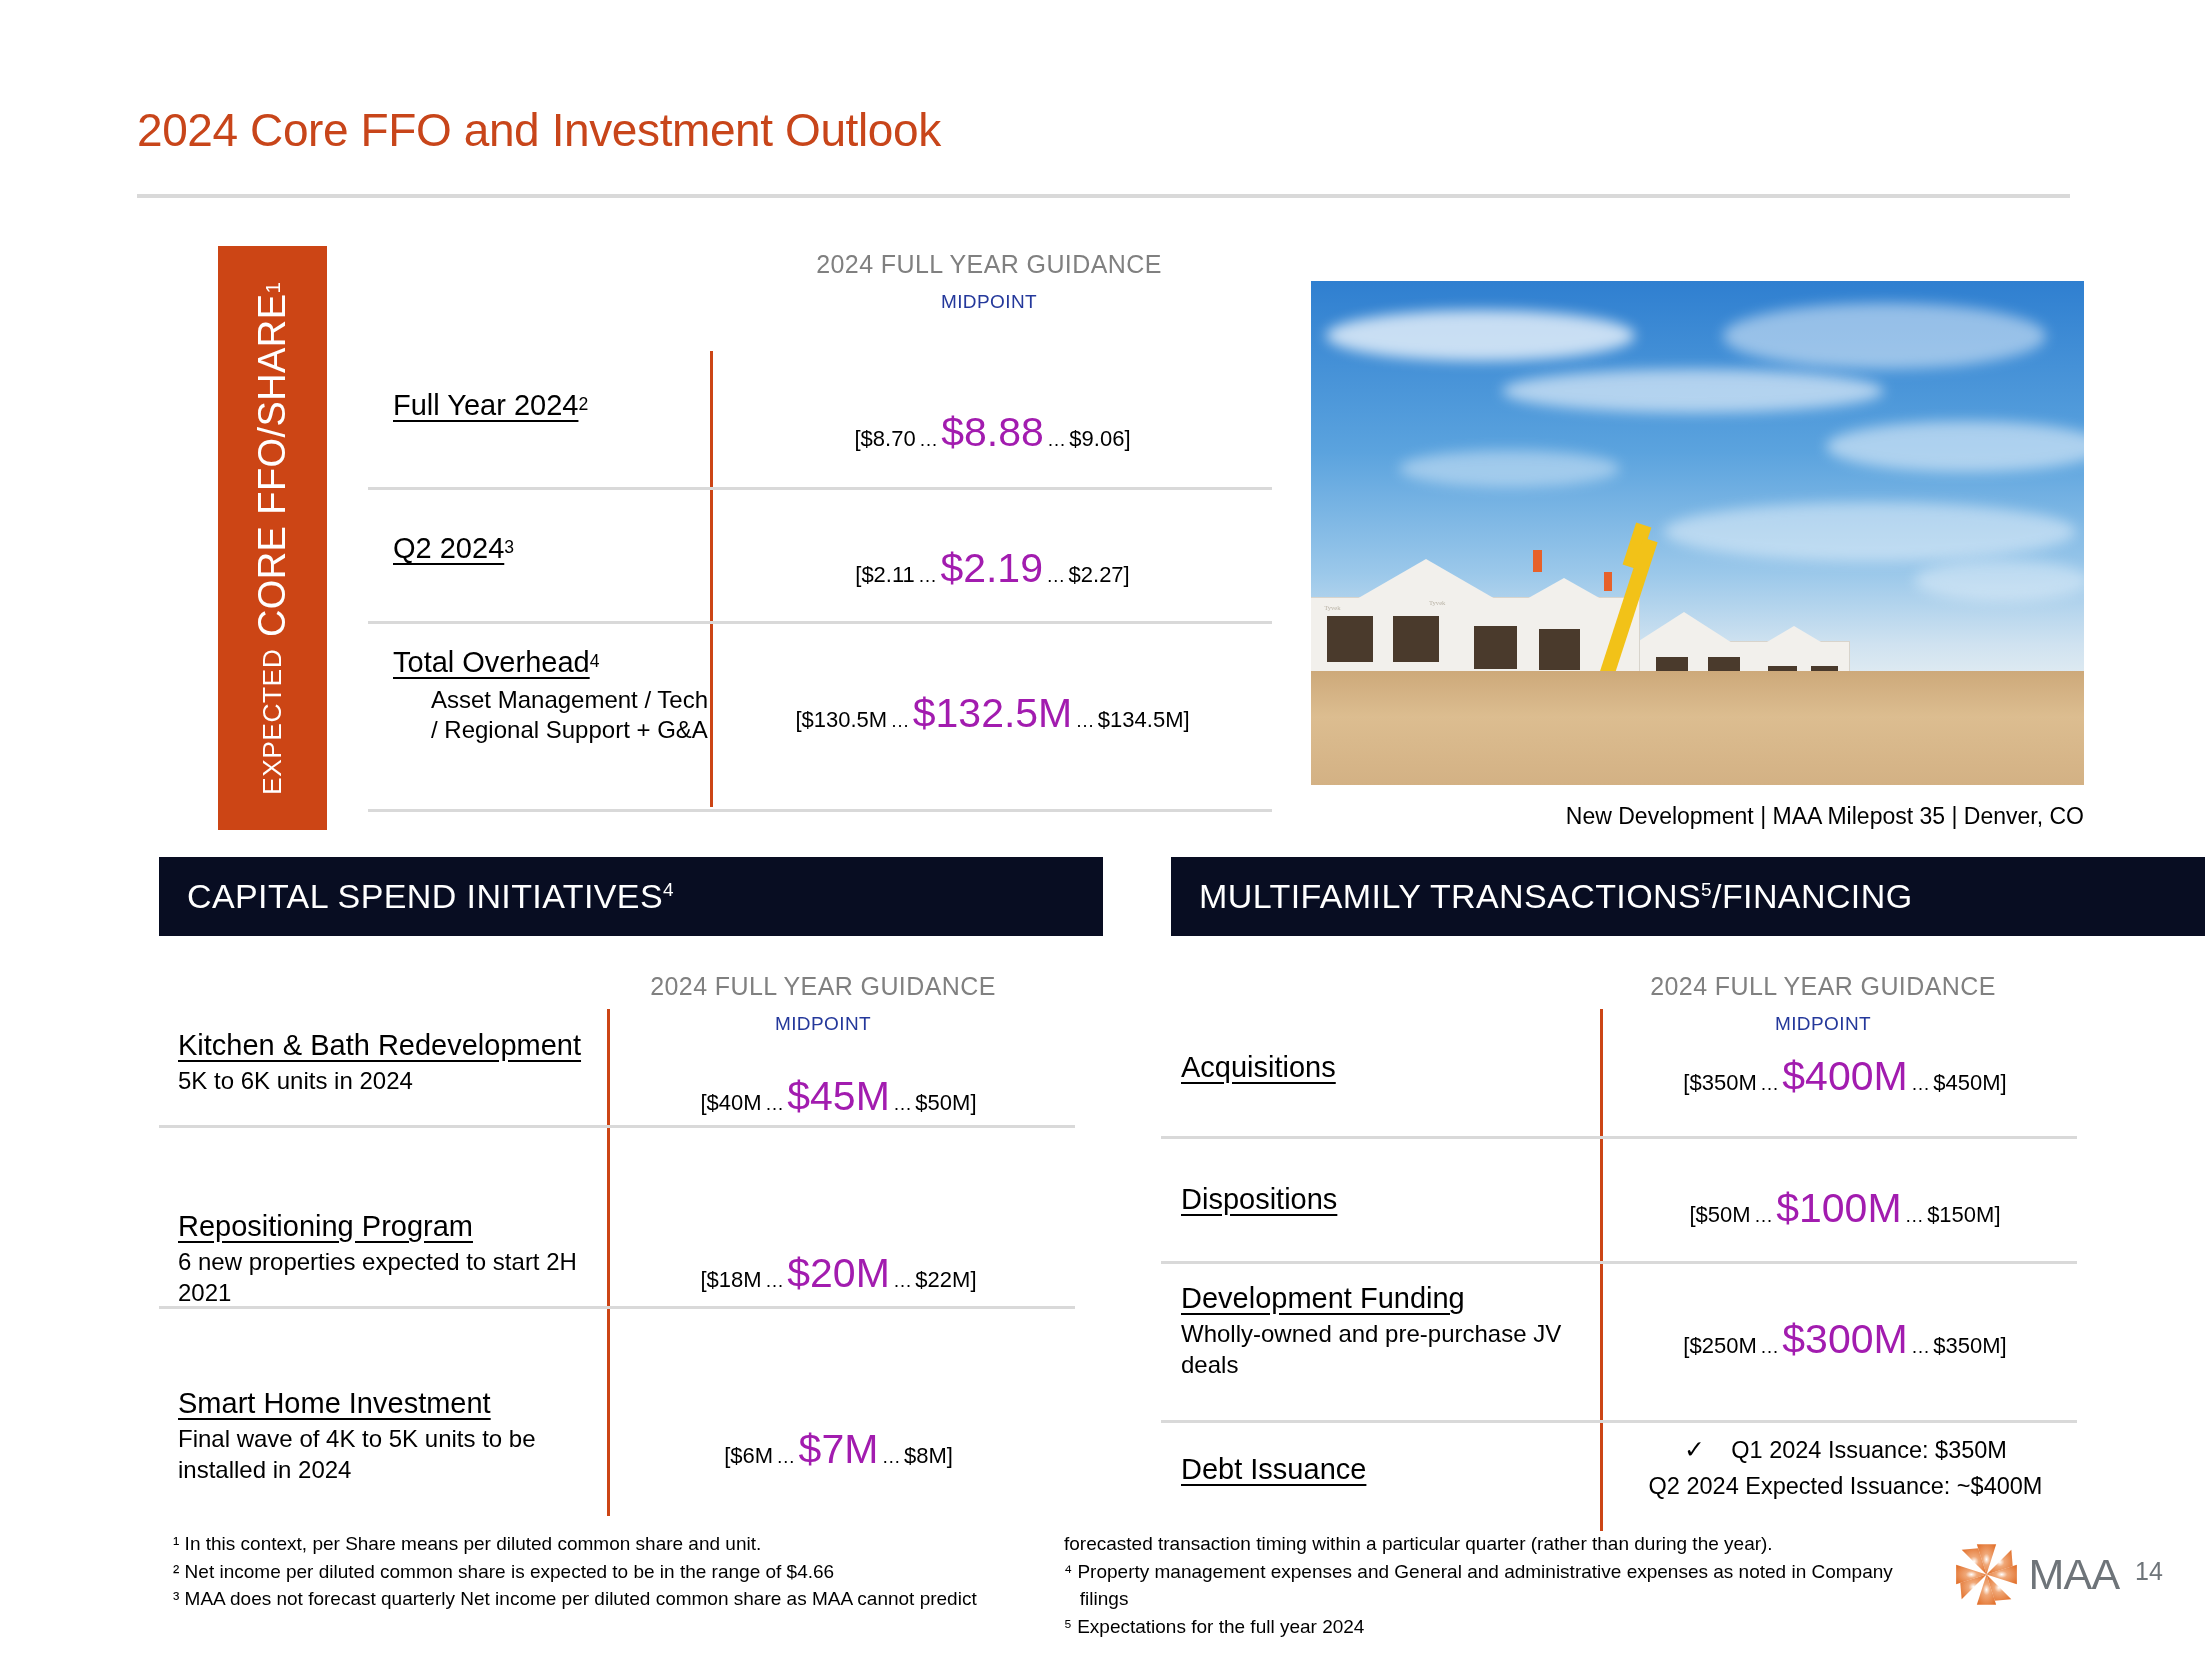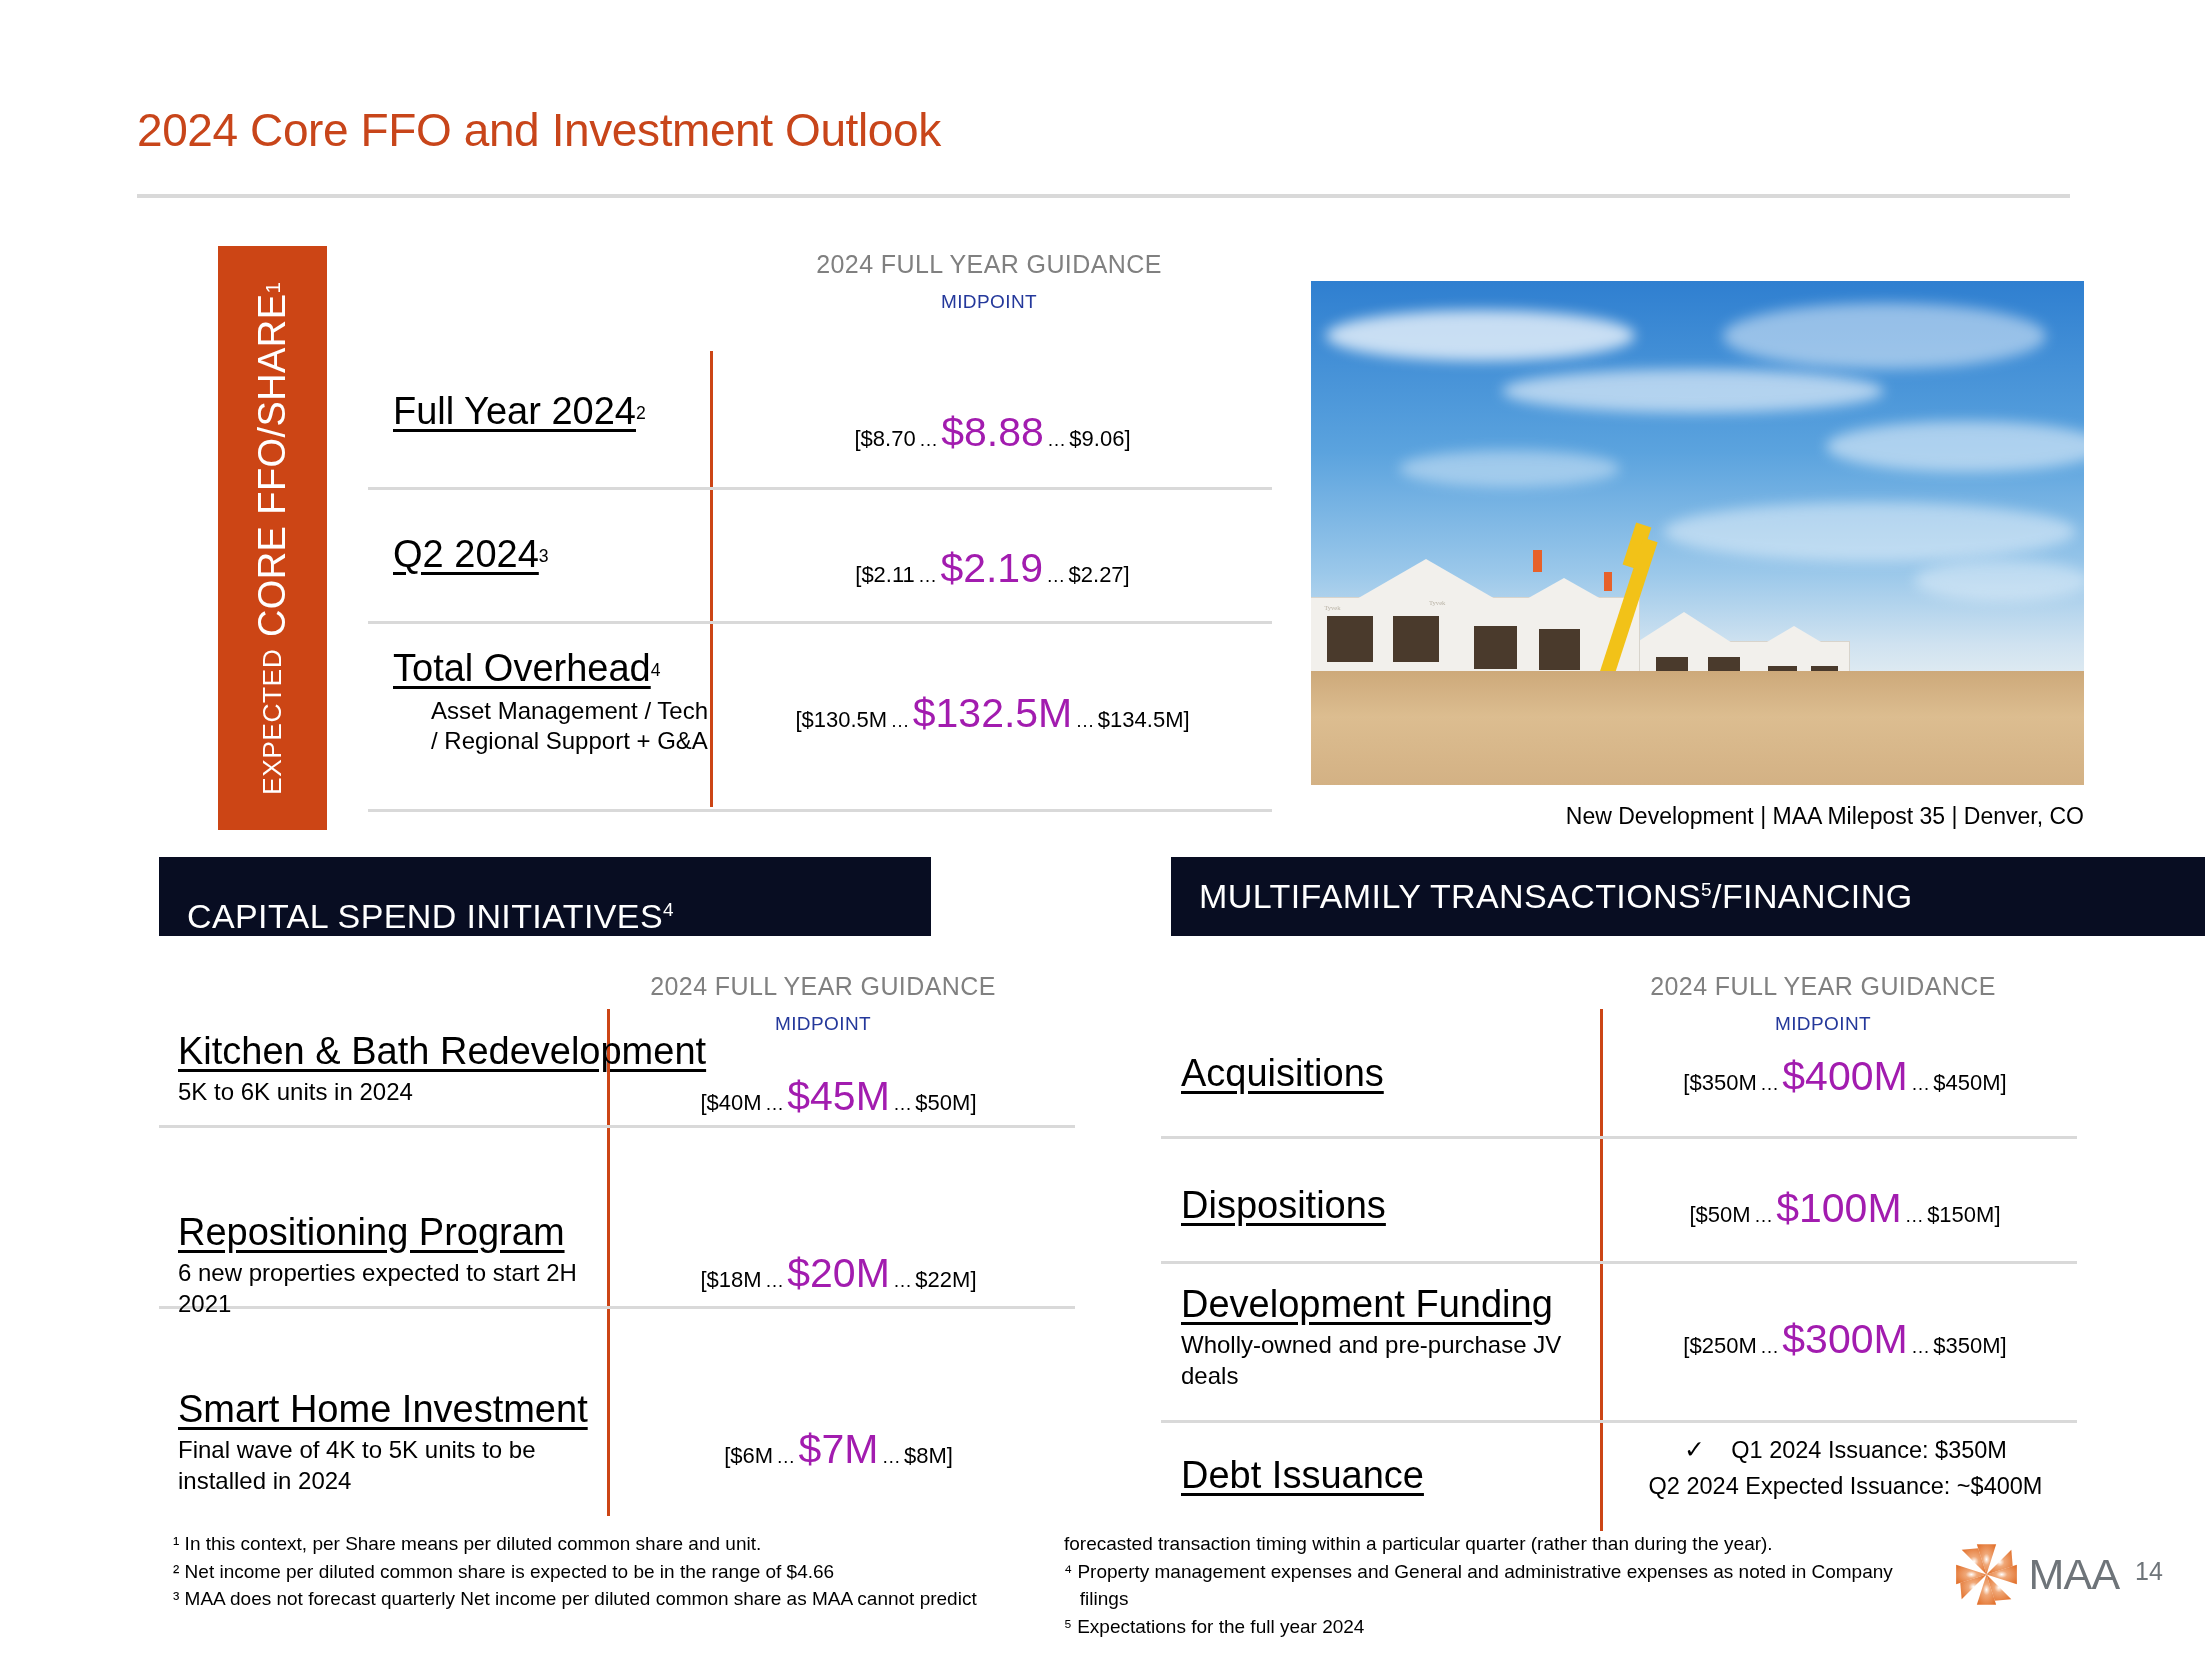--- a/index.html
+++ b/index.html
@@ -22,21 +22,21 @@
 
   
   .guide-head{position:absolute;text-align:center;}
   .guide-head .g1{font-size:25px;color:#808080;letter-spacing:0.4px;white-space:nowrap;}
   .guide-head .g2{font-size:19px;color:#24389B;letter-spacing:0.4px;margin-top:11.8px;}
 
   
   .hrule{position:absolute;height:2.9px;background:#d9d9d9;}
   .vrule{position:absolute;width:2.9px;background:#CC4515;}
 
-  .row-title{font-size:38px;text-decoration:underline;text-underline-offset:5.1px;
+  .row-title{font-size:29px;text-decoration:underline;text-underline-offset:5.1px;
              white-space:nowrap;line-height:1.22;}
   .row-sub{font-size:24px;line-height:1.28;}
 
   .val{position:absolute;white-space:nowrap;text-align:center;}
   .val .small{font-size:22px;color:#000;}
   .val .mid{font-size:41px;color:#a21caf;}
   .val .dots{font-size:19px;color:#000;}
 
   
   #photo{position:absolute;left:1311px;top:281px;width:773px;height:504px;overflow:hidden;
@@ -199,21 +199,21 @@
   <div style="position:absolute;left:507px;top:484px;width:118px;height:43px;background:#6A5A48;"></div>
 
   <div style="position:absolute;left:615px;top:497px;width:78px;height:32px;background:#B9B5AE;border-radius:4.4px;"></div>
 
   <div style="position:absolute;left:578px;top:495px;width:41px;height:51px;background:#7A5E3E;"></div>
 
   <div id="ground"></div>
 </div>
 <div id="photo-caption">New Development | MAA Milepost 35 | Denver, CO</div>
 
-<div class="sec-banner" style="left:159px;top:857px;width:772px;align-items:flex-end;">
+<div class="sec-banner" style="left:159px;top:857px;width:944px;">
   <span class="t"><span>CAPITAL SPEND INITIATIVES</span><sup>4</sup></span>
 </div>
 
 <div class="guide-head" style="left:617px;top:972px;width:412px;">
   <div class="g1">2024 FULL YEAR GUIDANCE</div>
   <div class="g2">MIDPOINT</div>
 </div>
 
 <div class="vrule" style="left:607px;top:1009px;height:507px;"></div>
 <div class="hrule" style="left:159px;top:1125px;width:916px;"></div>

